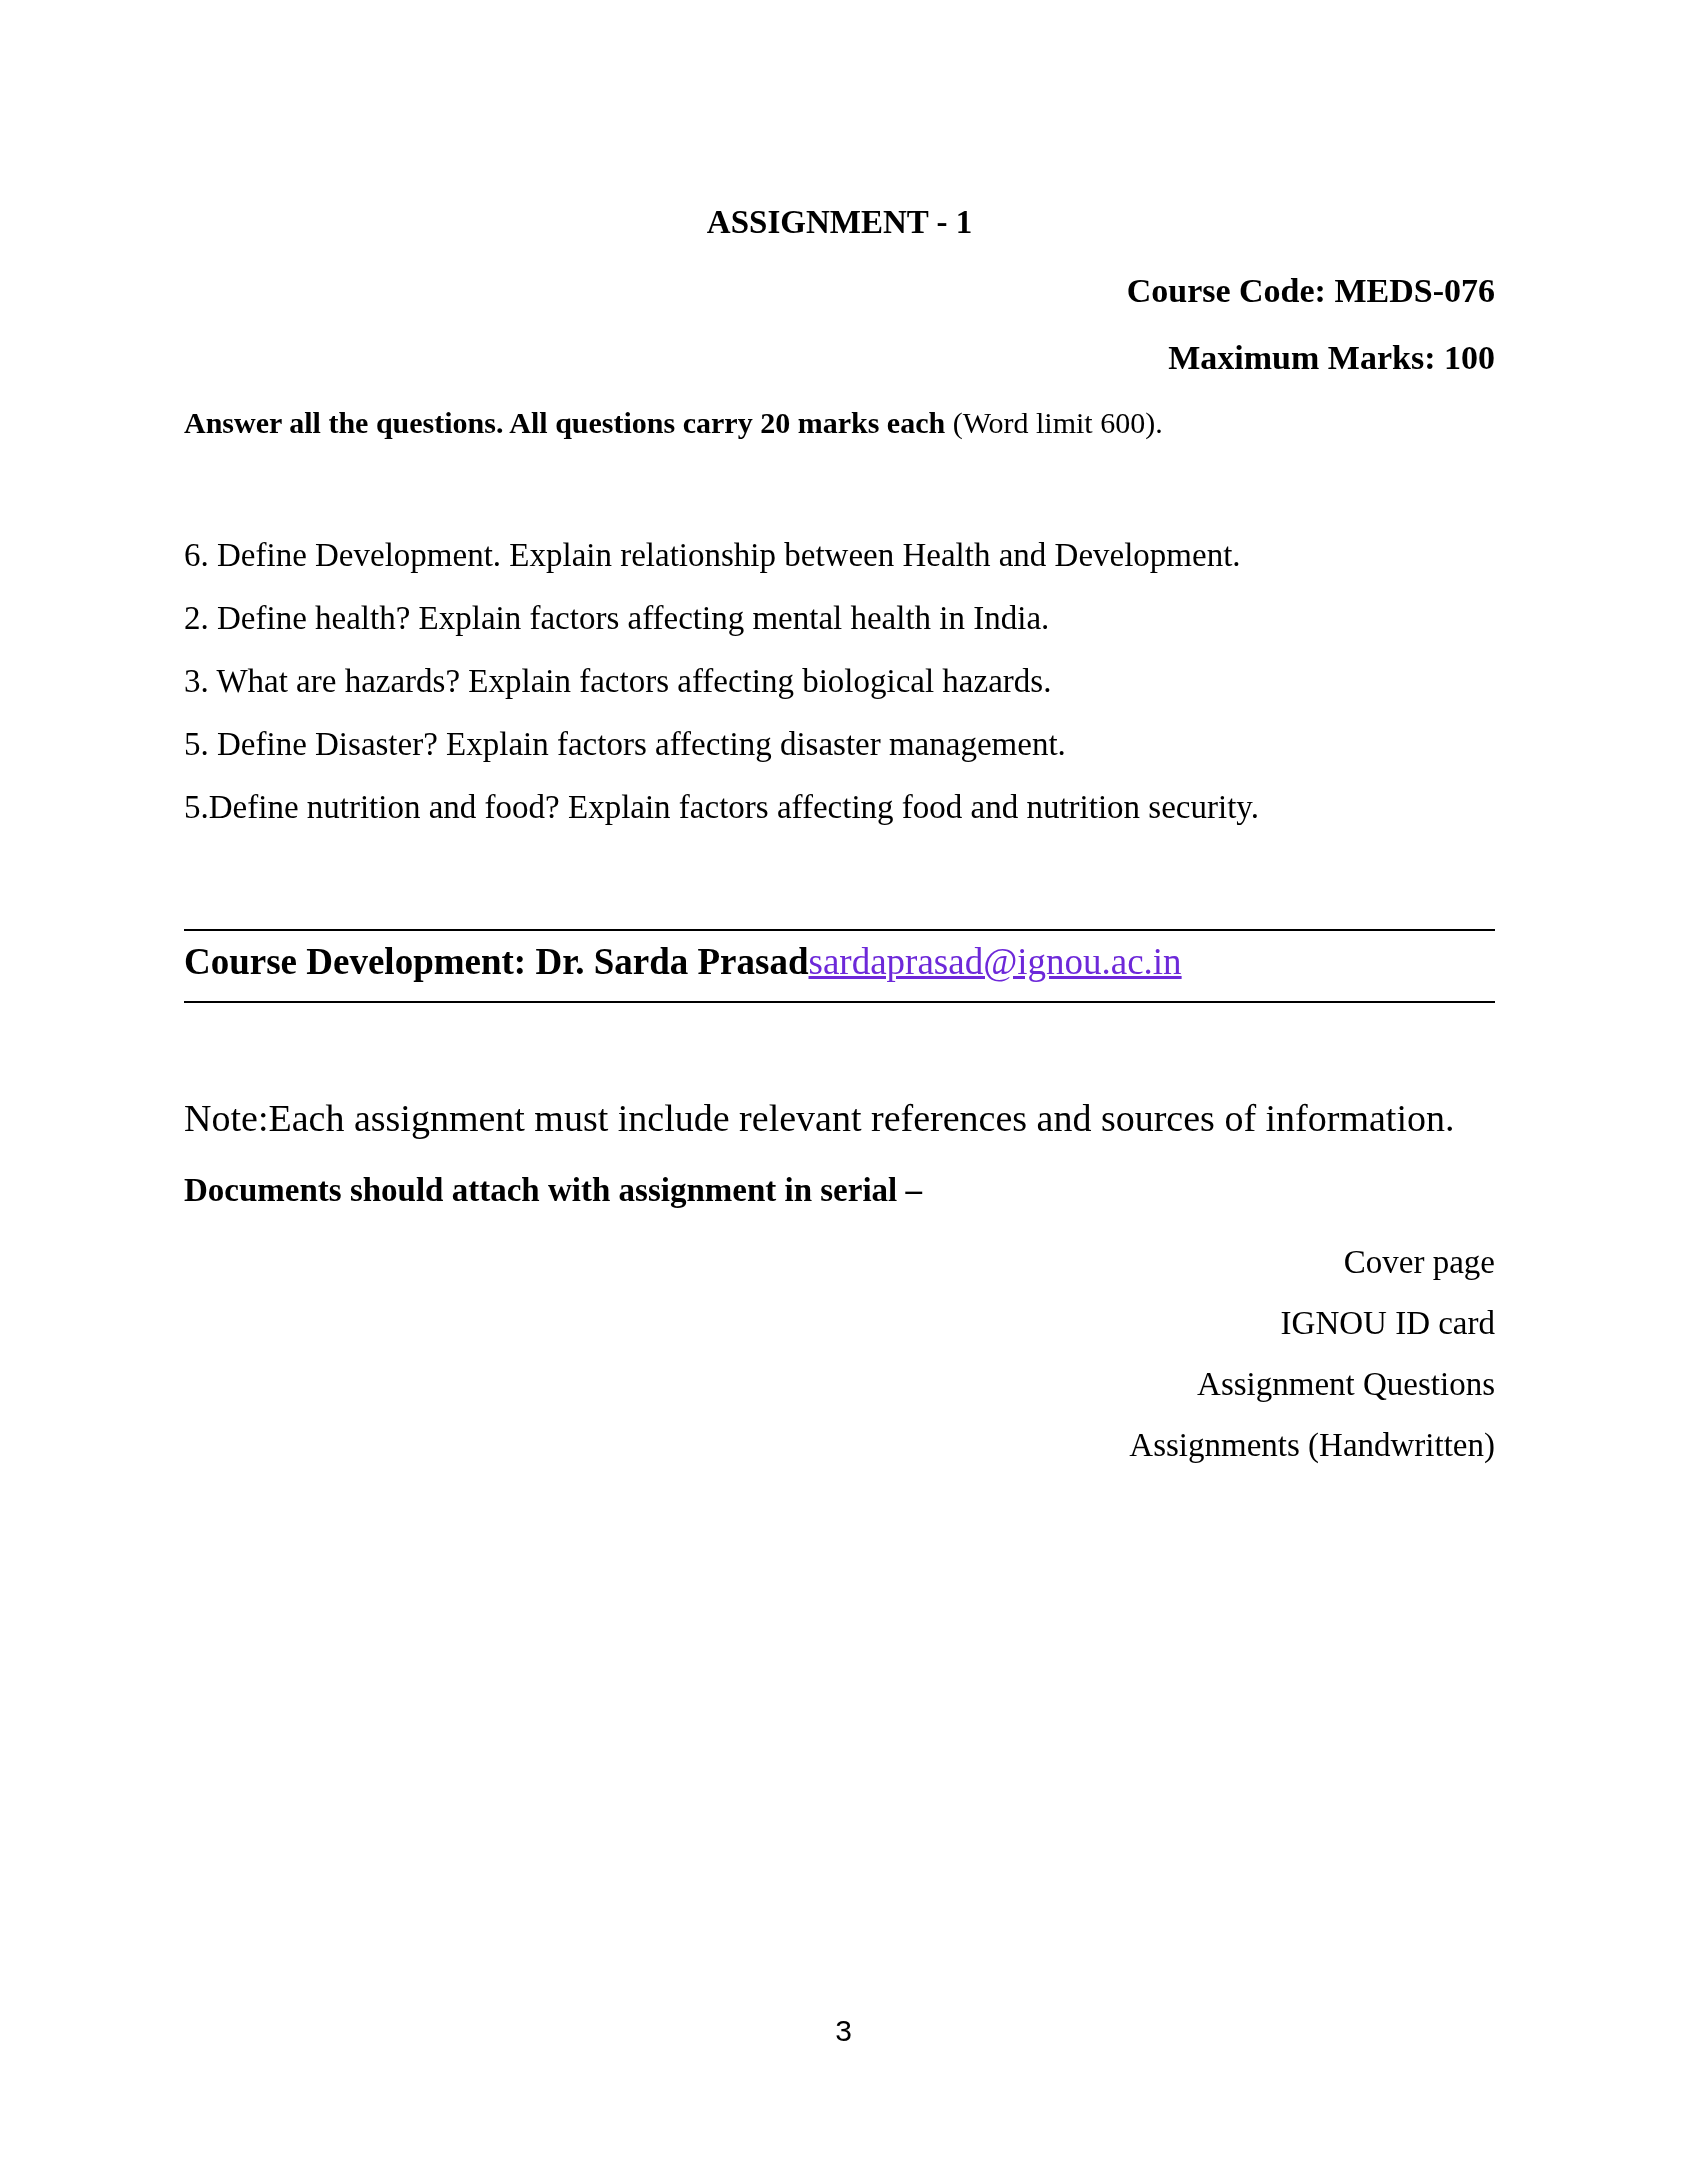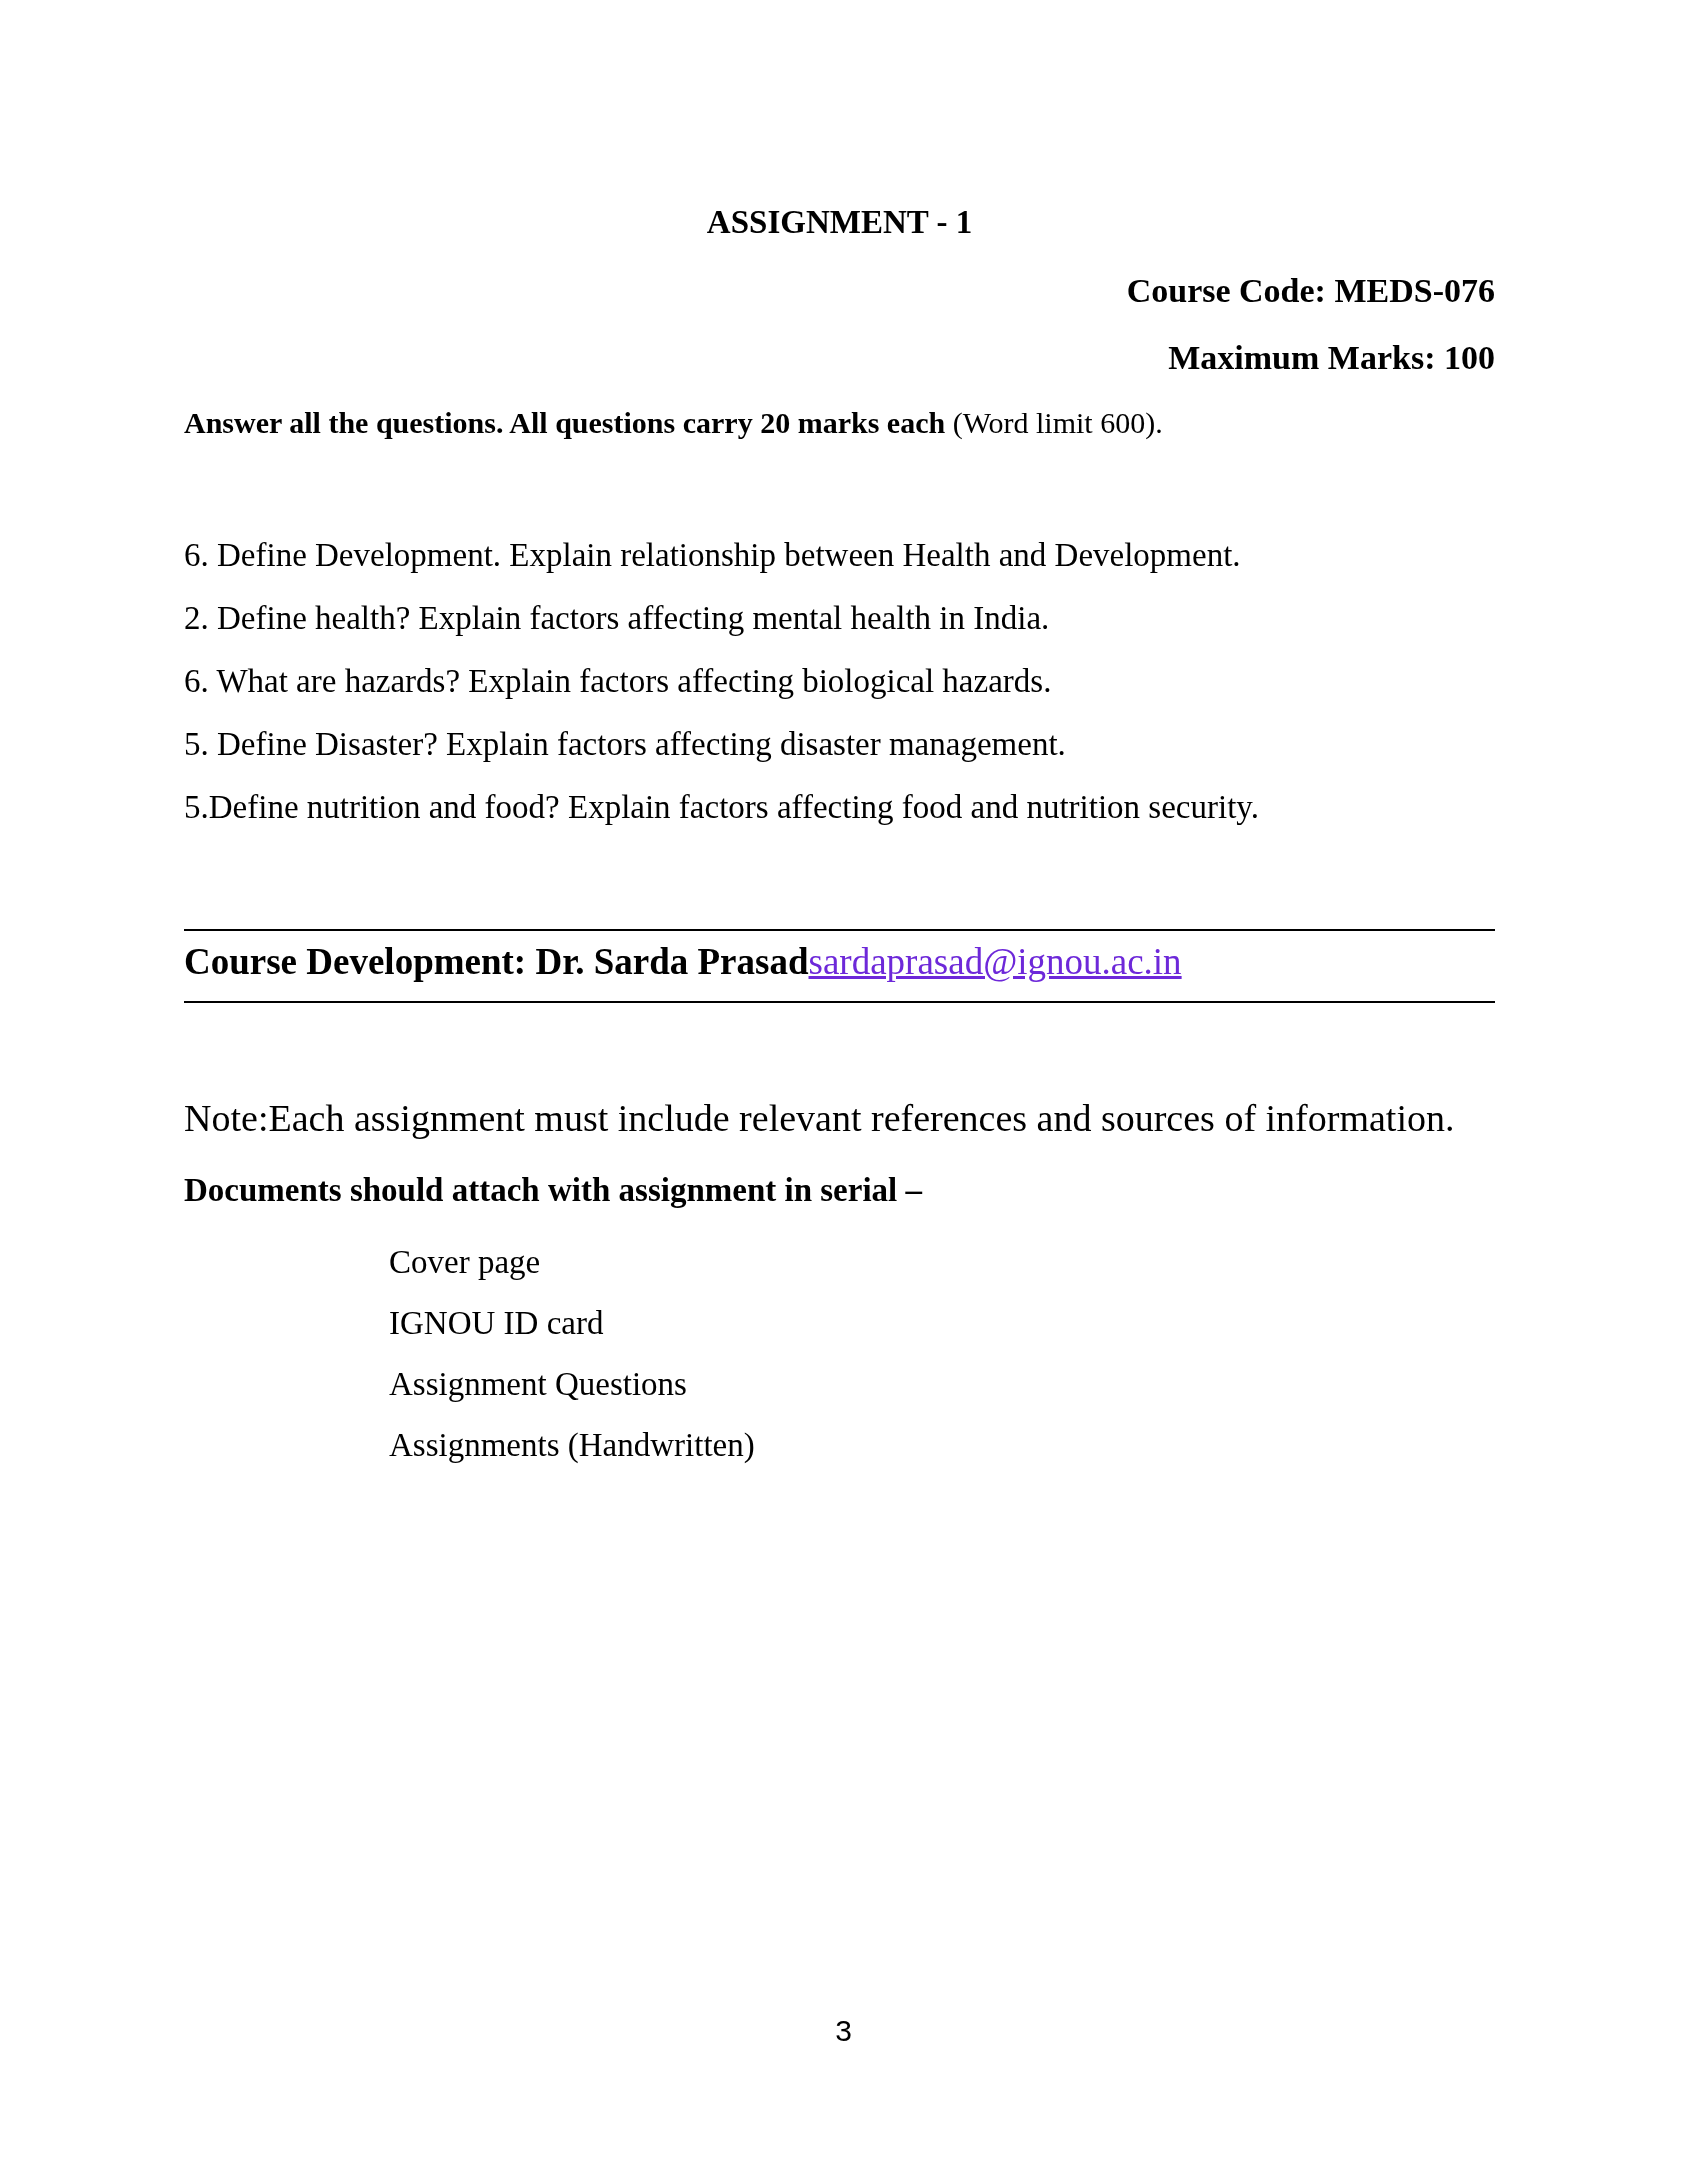--- a/index.html
+++ b/index.html
@@ -69,20 +69,21 @@
   }
   .note b { font-weight: normal; }
   .docs-heading {
     margin: 26.5px 0 0 0;
     font-size: 33px;
     line-height: 38px;
     font-weight: bold;
   }
   .docs-list {
     margin: 36px 0 0 205px;
+    text-align: right;
   }
   .docs-list p {
     margin: 0 0 27px 0;
     font-size: 33px;
     line-height: 34px;
   }
   .page-number {
     position: absolute;
     top: 2015px;
     left: 0;
@@ -104,21 +105,21 @@
     <p class="right-line course-code">Course Code: MEDS-076</p>
 
     <p class="right-line max-marks">Maximum Marks: 100</p>
 
     <p class="instruction"><b>Answer all the questions. All questions carry 20 marks each</b><span> (Word limit 600).</span></p>
 
     <p class="question q-first">6. Define Development. Explain relationship between Health and Development.</p>
 
     <p class="question">2. Define health? Explain factors affecting mental health in India.</p>
 
-    <p class="question">6. What are hazards? Explain factors affecting biological hazards.</p>
+    <p class="question">3. What are hazards? Explain factors affecting biological hazards.</p>
 
     <p class="question">5. Define Disaster? Explain factors affecting disaster management.</p>
 
     <p class="question">5.Define nutrition and food? Explain factors affecting food and nutrition security.</p>
 
     <div class="coordinator-block"><b>Course Development: Dr. Sarda Prasad</b><a class="email-link">sardaprasad@ignou.ac.in</a></div>
 
     <p class="note"><b>Note</b><span>:Each assignment must include relevant references and sources of information.</span></p>
 
     <p class="docs-heading">Documents should attach with assignment in serial –</p>

